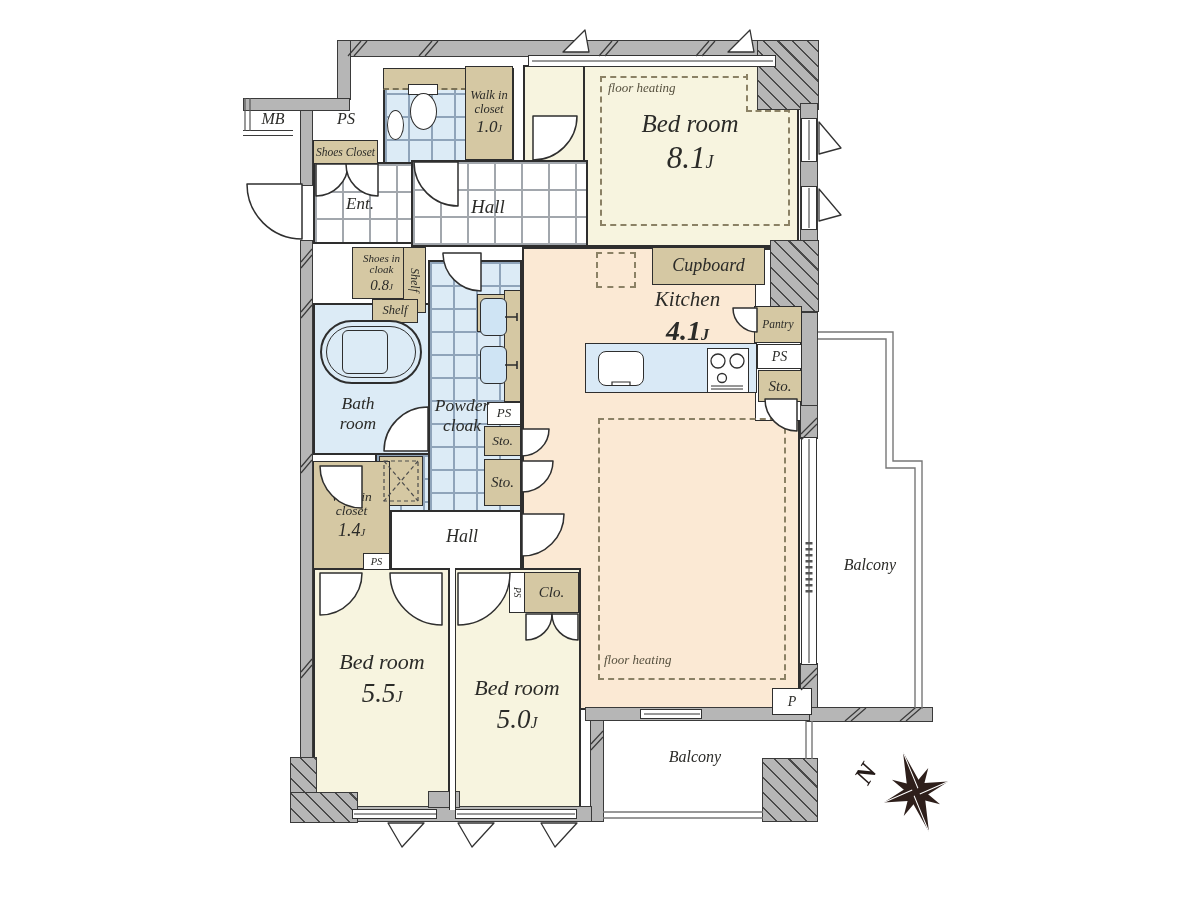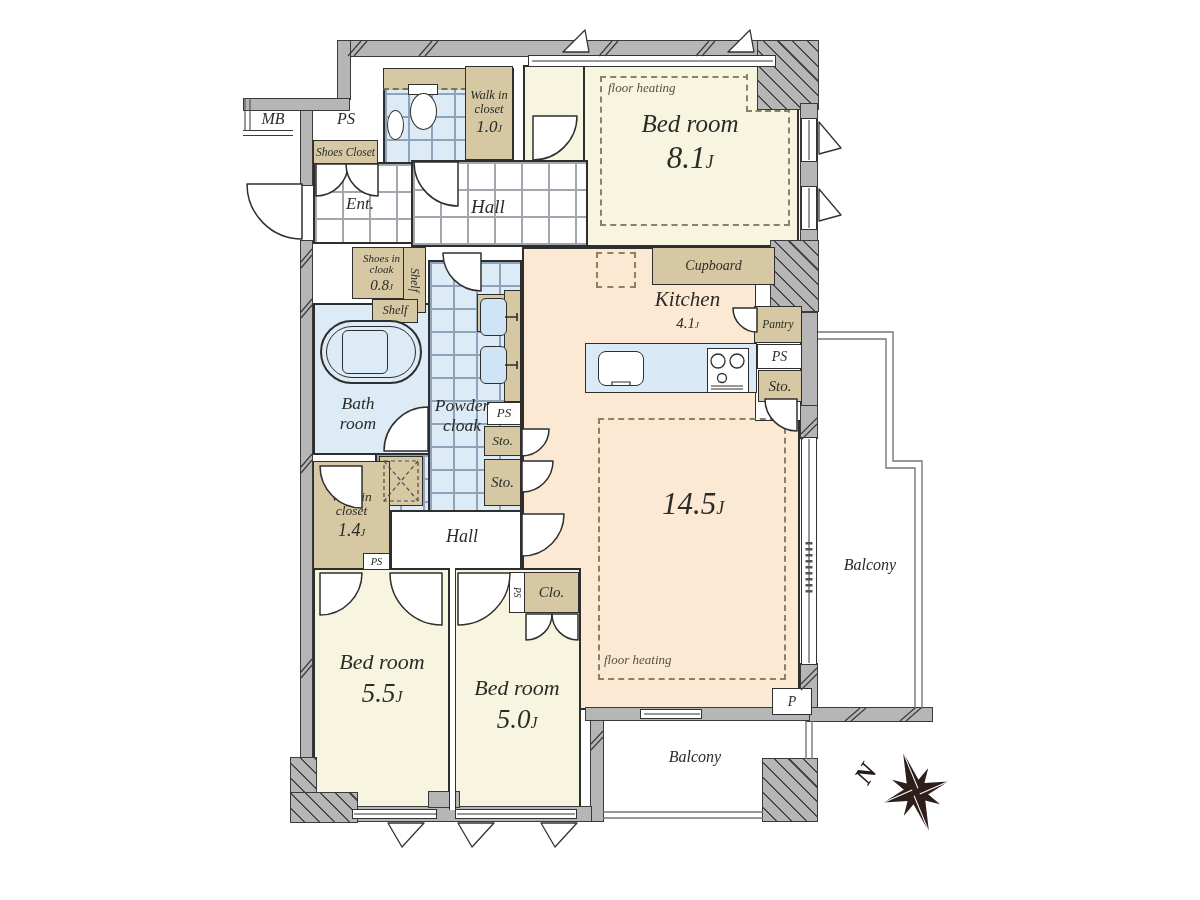--- a/index.html
+++ b/index.html
@@ -123,21 +123,21 @@
   <div class="abs" style="left:320px;top:320px;width:102px;height:64px;border:2px solid #2e2e2e;border-radius:32px;background:#dcebf6;"></div>
   <div class="abs" style="left:326px;top:326px;width:90px;height:52px;border:1.3px solid #2e2e2e;border-radius:26px;"></div>
   <div class="abs" style="left:342px;top:330px;width:46px;height:44px;border:1.5px solid #2e2e2e;border-radius:6px;"></div>
 
   <div class="abs cab" style="left:504px;top:290px;width:17px;height:112px;"></div>
   <div class="abs" style="left:480px;top:298px;width:27px;height:38px;background:#cfe4f4;border:1.4px solid #2e2e2e;border-radius:6px;"></div>
   <div class="abs" style="left:480px;top:346px;width:27px;height:38px;background:#cfe4f4;border:1.4px solid #2e2e2e;border-radius:6px;"></div>
 
   <div class="abs cab" style="left:379px;top:456px;width:44px;height:50px;"></div>
 
-  <div class="abs cab" style="left:652px;top:247px;width:123px;height:38px;font-size:14px;">
+  <div class="abs cab" style="left:652px;top:247px;width:113px;height:38px;font-size:18px;">
     <span>Cupboard</span>
   </div>
   <div class="abs" style="left:585px;top:343px;width:172px;height:50px;background:#d9e9f6;border:1.6px solid #2e2e2e;"></div>
   <div class="abs" style="left:598px;top:351px;width:46px;height:35px;background:#fff;border:1.4px solid #2e2e2e;border-radius:8px;"></div>
   <div class="abs" style="left:707px;top:348px;width:42px;height:45px;background:#fff;border:1.4px solid #2e2e2e;"></div>
   <div class="abs cab" style="left:754px;top:306px;width:48px;height:37px;font-size:11.5px;">
     <span>Pantry</span>
   </div>
   <div class="abs svc" style="left:757px;top:344px;width:45px;height:25px;font-size:14px;">
     <span>PS</span>
@@ -179,28 +179,27 @@
   <div class="rlabel" style="left:600px;top:110px;width:180px;">
     <div style="font-size:25px;">Bed room</div>
     <div class="rsize" style="font-size:31px;"><span>8.1</span><span class="ju">J</span></div>
   </div>
 
   <div class="rlabel" style="left:320px;top:194px;width:80px;font-size:17px;">Ent.</div>
   <div class="rlabel" style="left:448px;top:196px;width:80px;font-size:19px;">Hall</div>
 
   <div class="rlabel" style="left:645px;top:288px;width:85px;">
     <div style="font-size:21px;">Kitchen</div>
-    <div class="rsize" style="font-size:15px;"><span>4.1</span><span class="ju">J</span></div>
+    <div class="rsize" style="font-size:28px;font-weight:bold;"><span>4.1</span><span class="ju">J</span></div>
   </div>
 
   <div class="rlabel" style="left:322px;top:394px;width:72px;font-size:17.5px;">Bath room</div>
   <div class="rlabel" style="left:424px;top:396px;width:76px;font-size:17.5px;">Powder cloak</div>
 
   <div class="rlabel" style="left:628px;top:484px;width:130px;">
-    <div class="rsize" style="font-size:31px;"><span>14.5</span><span class="ju">J</span></div>
   </div>
 
   <div class="rlabel" style="left:422px;top:526px;width:80px;font-size:18px;">Hall</div>
 
   <div class="rlabel" style="left:318px;top:650px;width:128px;">
     <div style="font-size:22px;">Bed room</div>
     <div class="rsize" style="font-size:27px;"><span>5.5</span><span class="ju">J</span></div>
   </div>
   <div class="rlabel" style="left:453px;top:676px;width:128px;">
     <div style="font-size:22px;">Bed room</div>

